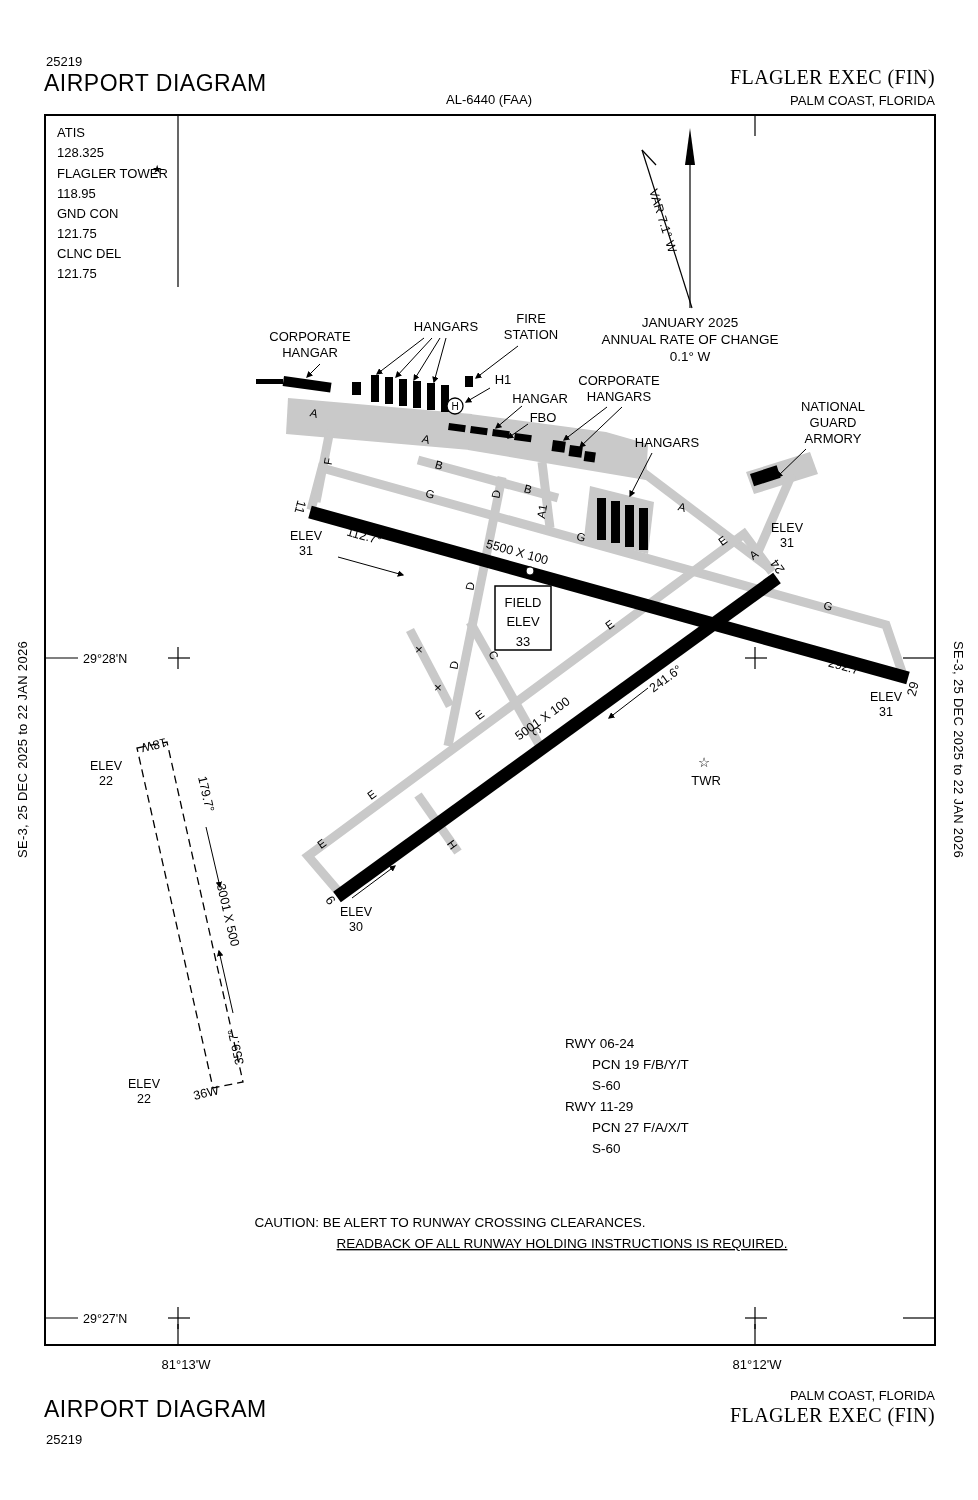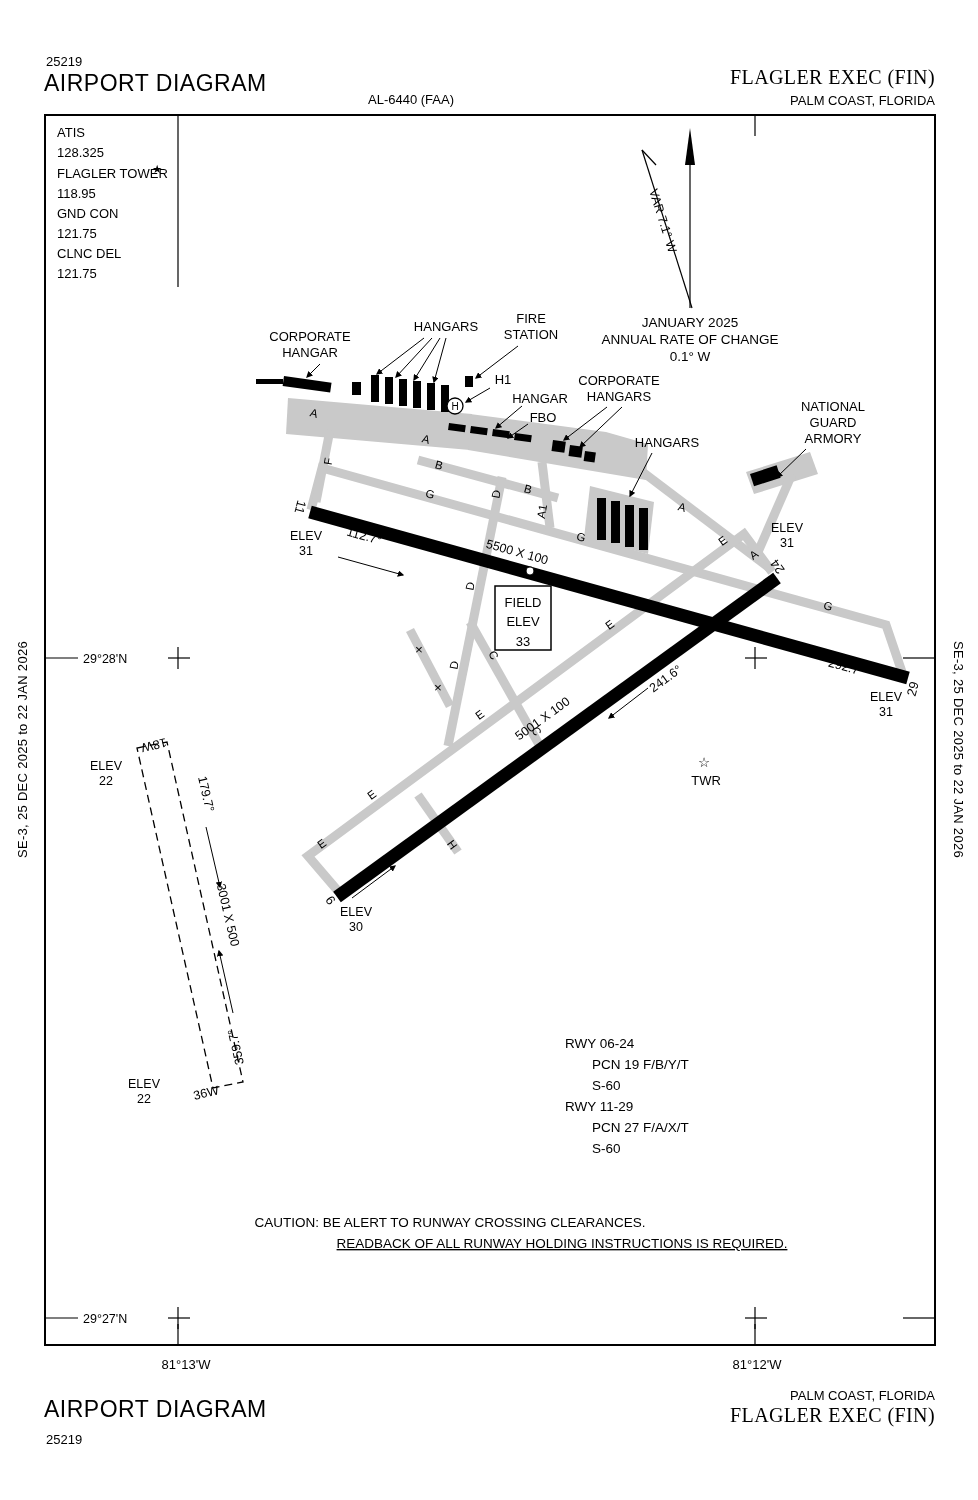--- a/index.html
+++ b/index.html
@@ -24,21 +24,21 @@
   .dash{stroke:#000;stroke-width:1.3;fill:none;stroke-dasharray:8 5}
   .und{text-decoration:underline}
 </style>
 </head>
 <body>
 
 <div class="page">
 
   <div class="abs small" style="left:46px;top:54px">25219</div>
   <div class="abs title" style="left:44px;top:70px">AIRPORT DIAGRAM</div>
-  <div class="abs small center" style="left:0;top:92px;width:822px">AL-6440 (FAA)</div>
+  <div class="abs small center" style="left:0;top:92px;width:978px">AL-6440 (FAA)</div>
   <div class="abs serifname right" style="right:43px;top:66px">FLAGLER EXEC  (FIN)</div>
   <div class="abs small right" style="right:43px;top:93px">PALM COAST, FLORIDA</div>
 
   <div class="sideband" style="left:-138px;top:742px;transform:rotate(-90deg);">SE-3,  25 DEC 2025  to  22 JAN 2026</div>
   <div class="sideband" style="left:798px;top:742px;transform:rotate(90deg);">SE-3,  25 DEC 2025  to  22 JAN 2026</div>
 
   <svg width="978" height="1500" viewBox="0 0 978 1500">
     <defs>
       <marker id="arr" viewBox="0 0 10 10" refX="8" refY="5" markerWidth="6.5" markerHeight="6.5" orient="auto-start-reverse">
           <path d="M0,0L10,5L0,10z"></path>

